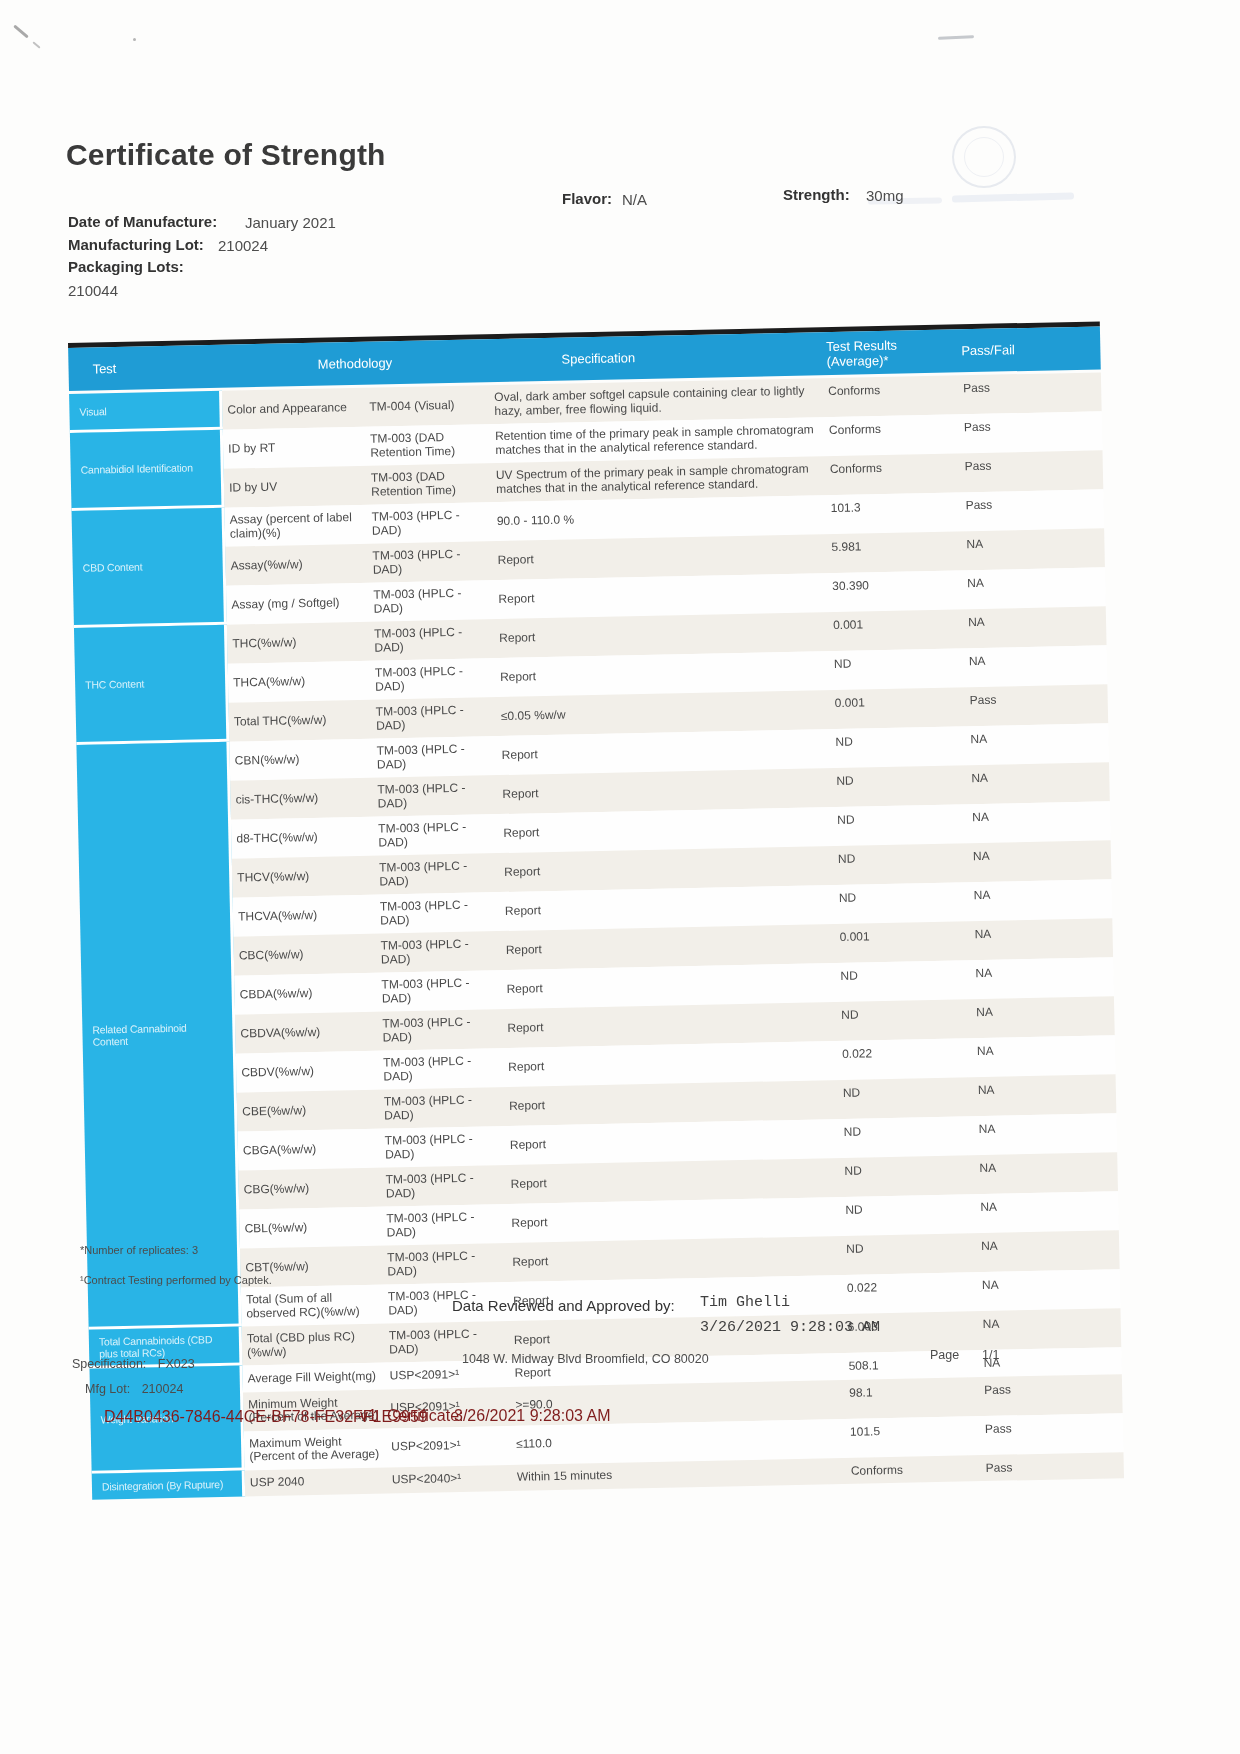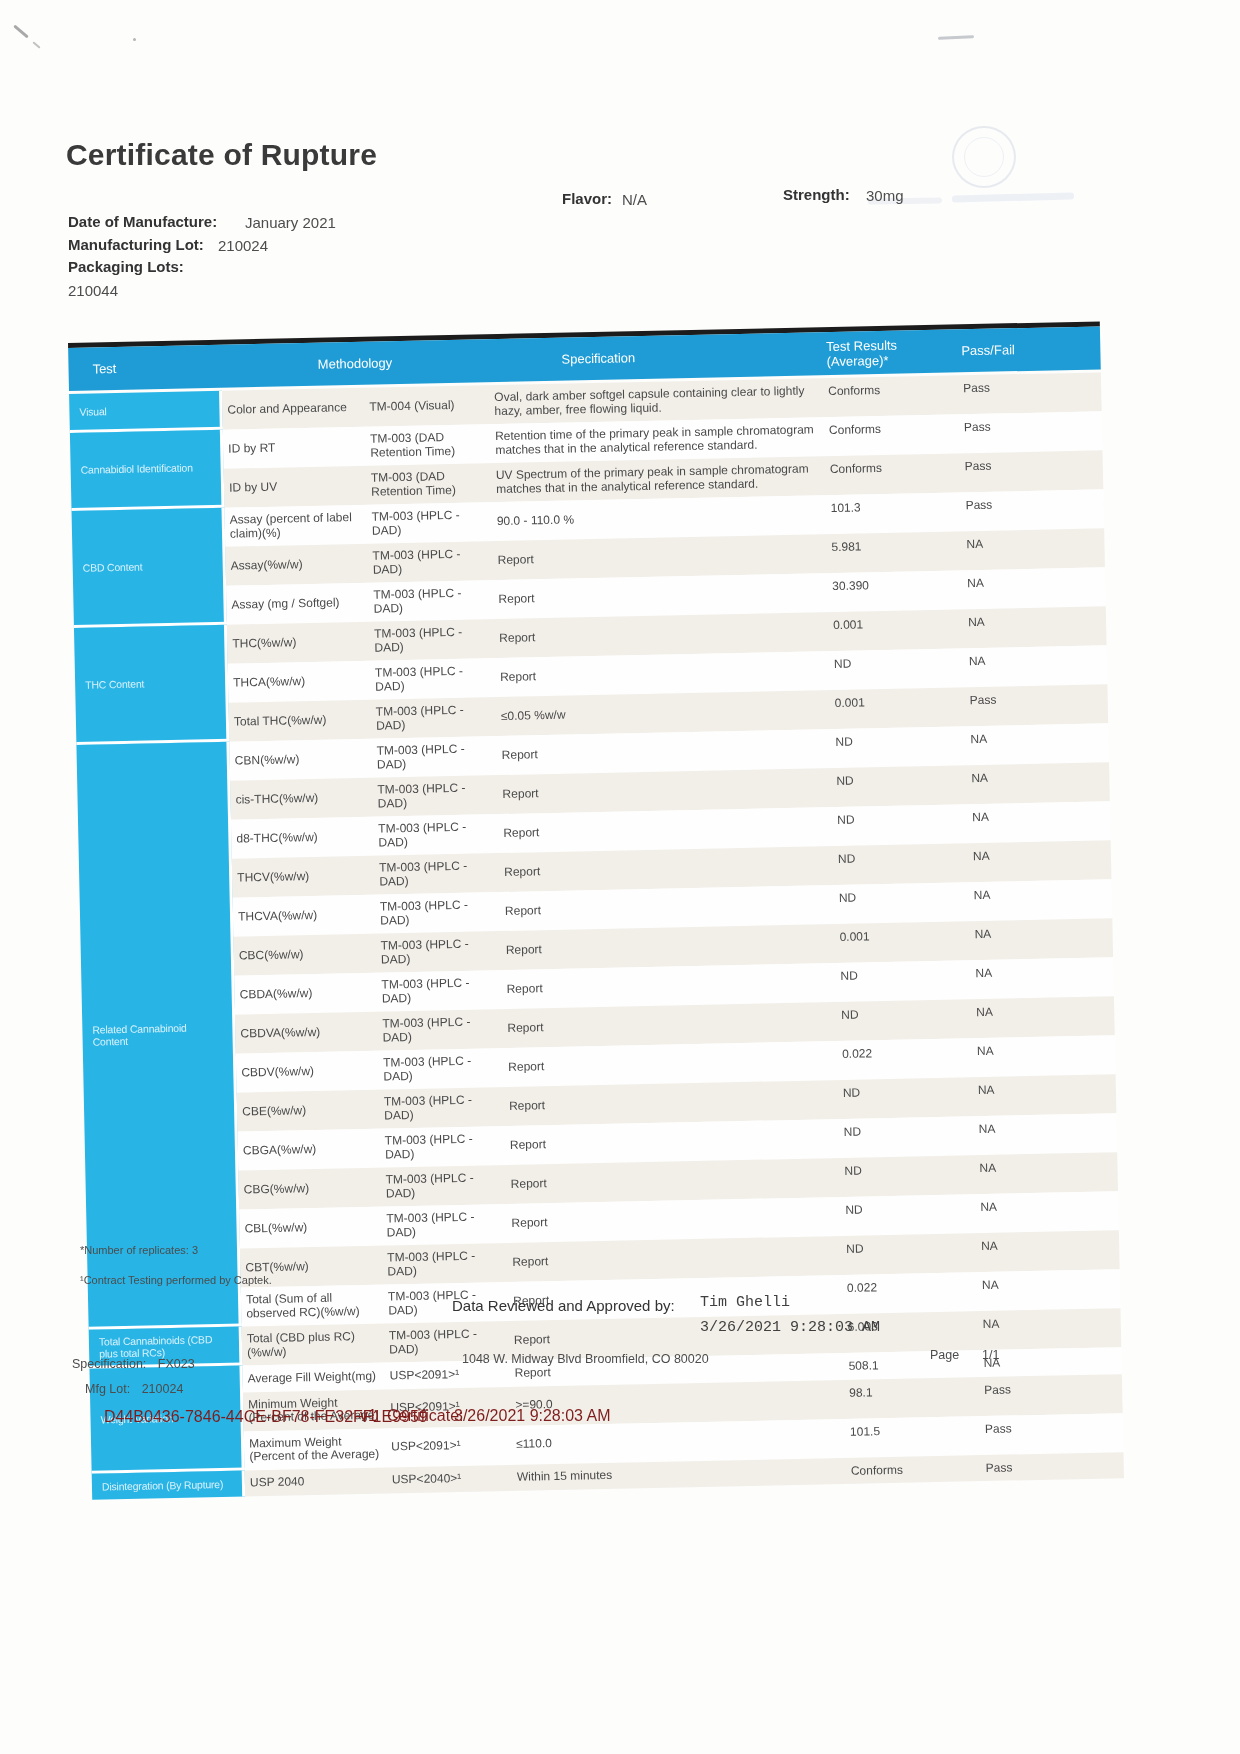--- a/index.html
+++ b/index.html
@@ -75,21 +75,21 @@
   <div class="mark abs" style="left:32px;top:44px;width:9px;height:2px;background:#c2c2c2;transform:rotate(40deg);"></div>
   <div class="mark abs" style="left:133px;top:38px;width:3px;height:3px;background:#b5b5b5;border-radius:50%;"></div>
   <div class="mark abs" style="left:938px;top:36px;width:36px;height:3px;background:#c6c9cd;transform:rotate(-3deg);"></div>
 
   <div class="wm-circle" style="left:952px;top:126px;width:60px;height:58px;">
     <div class="wm-circle-inner"></div>
   </div>
   <div class="wm-bar" style="left:868px;top:198px;width:74px;height:6px;background:#eff1f5;transform:rotate(-1deg);"></div>
   <div class="wm-bar" style="left:952px;top:194px;width:122px;height:7px;background:#edf0f5;transform:rotate(-1.5deg);"></div>
 
-  <div class="abs title" style="left:66px;top:138px;">Certificate of Rupture</div>
+  <div class="abs title" style="left:66px;top:138px;">Certificate of Strength</div>
 
   <div class="abs info-line" style="left:68px;top:213px;width:500px;">
     <span class="info-label">Date of Manufacture:</span>
     <span class="info-value" style="left:177px;">January 2021</span>
   </div>
   <div class="abs info-line" style="left:68px;top:236px;width:500px;">
     <span class="info-label">Manufacturing Lot:</span>
     <span class="info-value" style="left:150px;">210024</span>
   </div>
   <div class="abs info-line" style="left:68px;top:258px;width:500px;">

